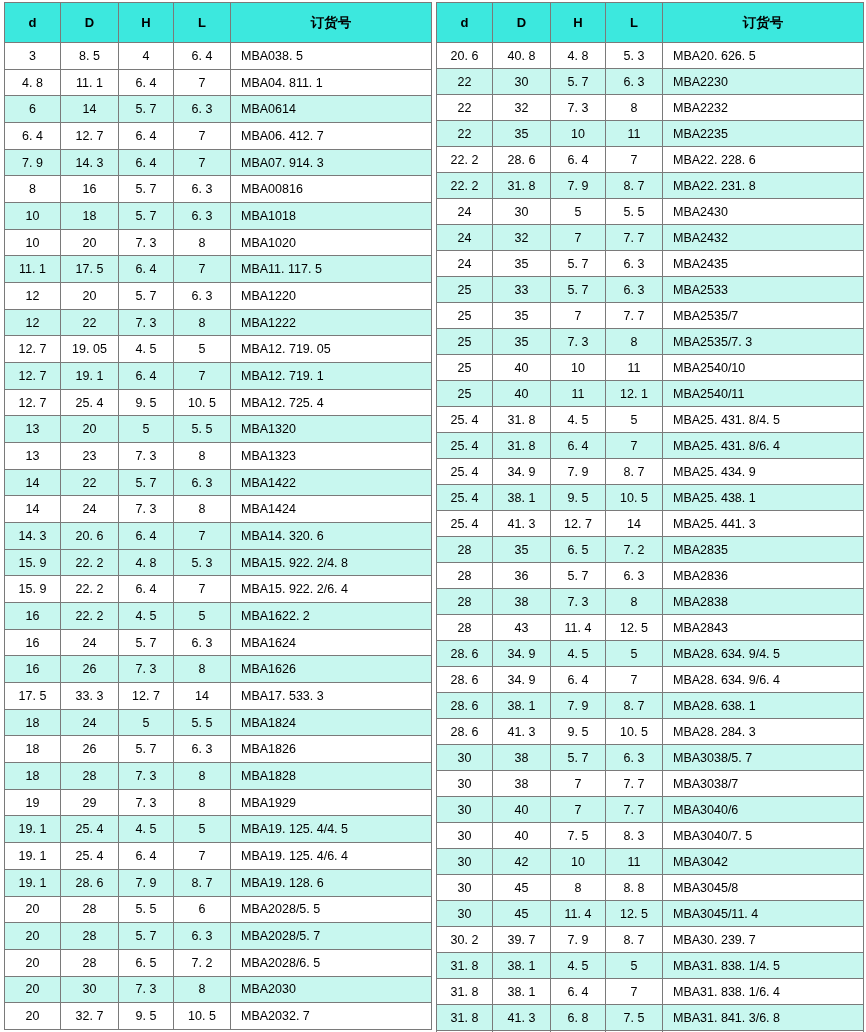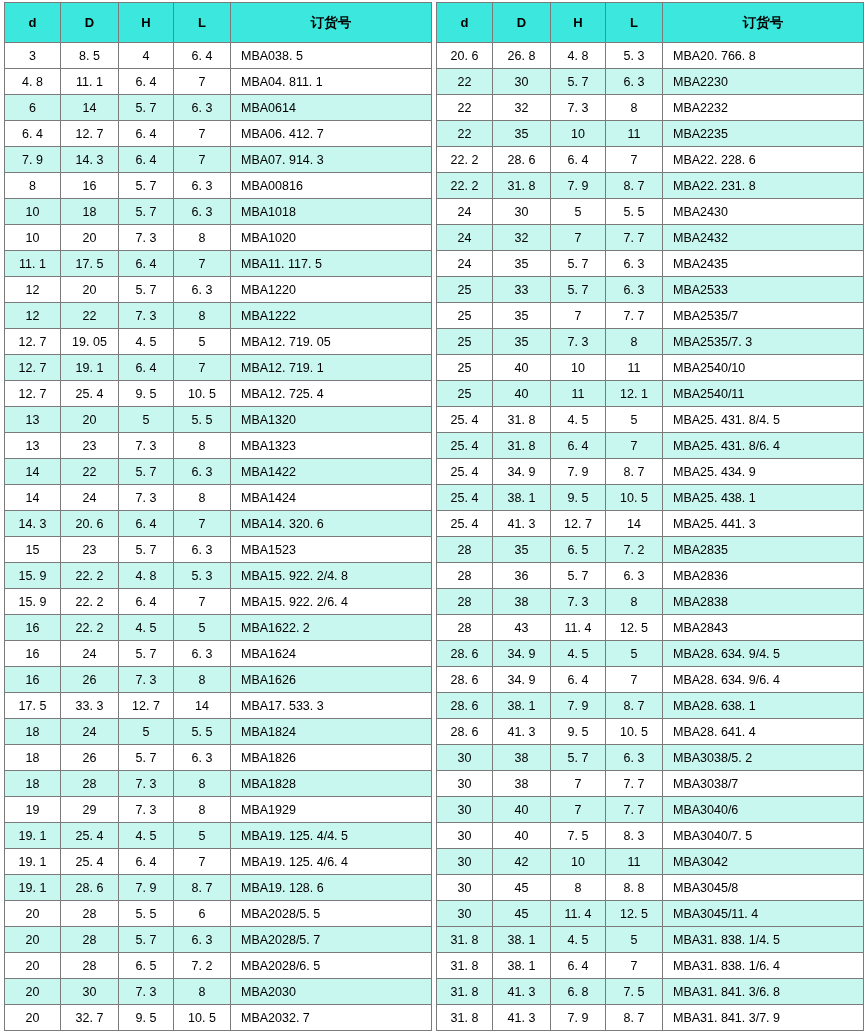--- a/index.html
+++ b/index.html
@@ -214,27 +214,20 @@
           <td>8</td>
           <td class="col-no">MBA1424</td>
         </tr>
         <tr class="row-even">
           <td>14. 3</td>
           <td>20. 6</td>
           <td>6. 4</td>
           <td>7</td>
           <td class="col-no">MBA14. 320. 6</td>
         </tr>
-        <tr class="row-odd">
-          <td>15</td>
-          <td>23</td>
-          <td>5. 7</td>
-          <td>6. 3</td>
-          <td class="col-no">MBA1523</td>
-        </tr>
         <tr class="row-even">
           <td>15. 9</td>
           <td>22. 2</td>
           <td>4. 8</td>
           <td>5. 3</td>
           <td class="col-no">MBA15. 922. 2/4. 8</td>
         </tr>
         <tr class="row-odd">
           <td>15. 9</td>
           <td>22. 2</td>
@@ -370,24 +363,24 @@
         <th>d</th>
         <th>D</th>
         <th>H</th>
         <th>L</th>
         <th class="hdr-no">订货号</th>
       </tr>
     </thead>
     <tbody id="right-body">
         <tr class="row-odd">
           <td>20. 6</td>
-          <td>26. 8</td>
+          <td>40. 8</td>
           <td>4. 8</td>
           <td>5. 3</td>
-          <td class="col-no">MBA20. 766. 8</td>
+          <td class="col-no">MBA20. 626. 5</td>
         </tr>
         <tr class="row-even">
           <td>22</td>
           <td>30</td>
           <td>5. 7</td>
           <td>6. 3</td>
           <td class="col-no">MBA2230</td>
         </tr>
         <tr class="row-odd">
           <td>22</td>
@@ -555,28 +548,28 @@
           <td>38. 1</td>
           <td>7. 9</td>
           <td>8. 7</td>
           <td class="col-no">MBA28. 638. 1</td>
         </tr>
         <tr class="row-odd">
           <td>28. 6</td>
           <td>41. 3</td>
           <td>9. 5</td>
           <td>10. 5</td>
-          <td class="col-no">MBA28. 641. 4</td>
+          <td class="col-no">MBA28. 284. 3</td>
         </tr>
         <tr class="row-even">
           <td>30</td>
           <td>38</td>
           <td>5. 7</td>
           <td>6. 3</td>
-          <td class="col-no">MBA3038/5. 2</td>
+          <td class="col-no">MBA3038/5. 7</td>
         </tr>
         <tr class="row-odd">
           <td>30</td>
           <td>38</td>
           <td>7</td>
           <td>7. 7</td>
           <td class="col-no">MBA3038/7</td>
         </tr>
         <tr class="row-even">
           <td>30</td>
@@ -605,20 +598,27 @@
           <td>8</td>
           <td>8. 8</td>
           <td class="col-no">MBA3045/8</td>
         </tr>
         <tr class="row-even">
           <td>30</td>
           <td>45</td>
           <td>11. 4</td>
           <td>12. 5</td>
           <td class="col-no">MBA3045/11. 4</td>
+        </tr>
+        <tr class="row-odd">
+          <td>30. 2</td>
+          <td>39. 7</td>
+          <td>7. 9</td>
+          <td>8. 7</td>
+          <td class="col-no">MBA30. 239. 7</td>
         </tr>
         <tr class="row-even">
           <td>31. 8</td>
           <td>38. 1</td>
           <td>4. 5</td>
           <td>5</td>
           <td class="col-no">MBA31. 838. 1/4. 5</td>
         </tr>
         <tr class="row-odd">
           <td>31. 8</td>

